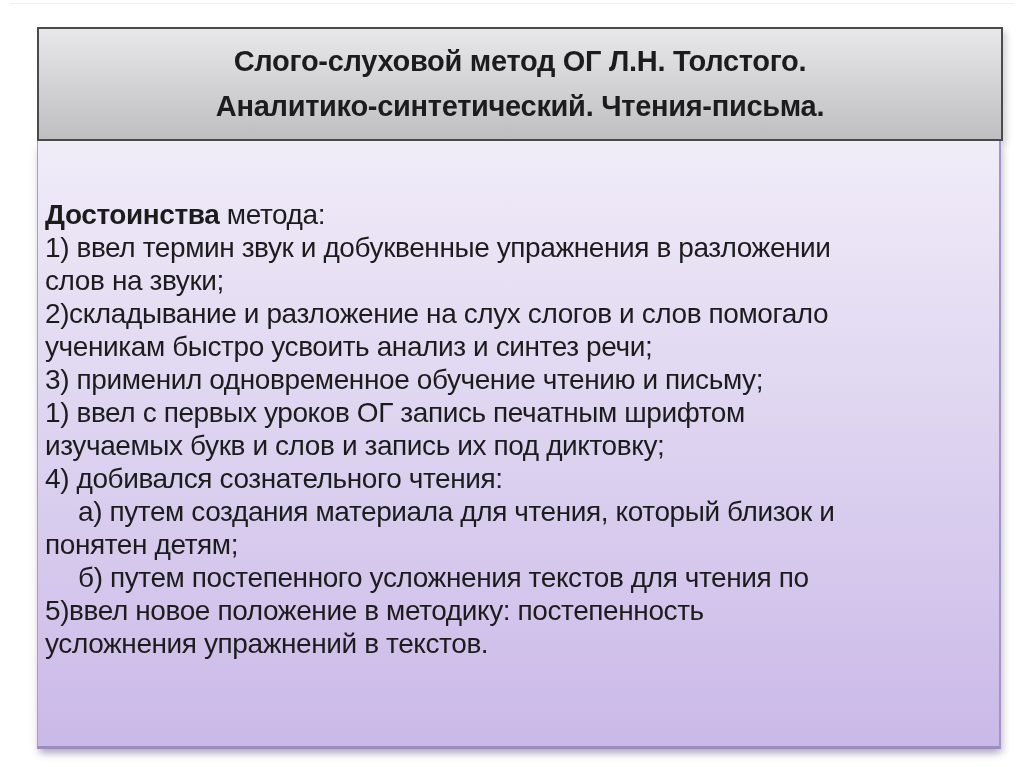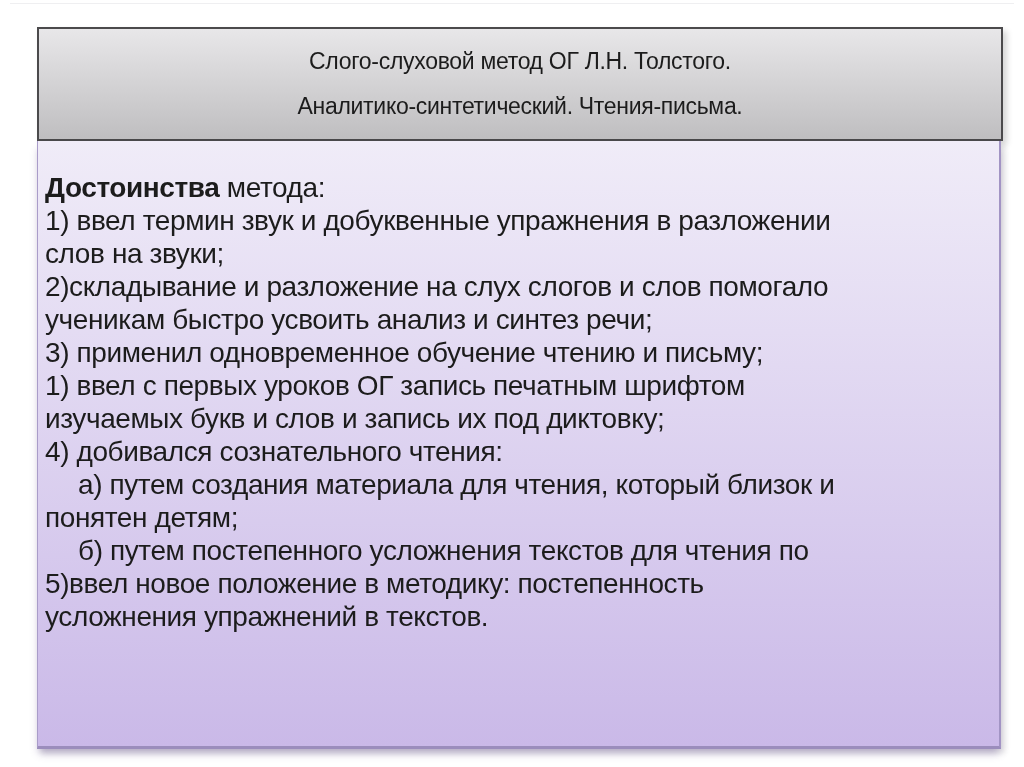--- a/index.html
+++ b/index.html
@@ -32,40 +32,40 @@
     border: 2px solid var(--header-border, #4b4a4c);
     background: linear-gradient(180deg, var(--header-bg-top, #e8e7e9) 0%, var(--header-bg-bottom, #bfbec0) 100%);
     box-shadow: 4px 4px 6px rgba(0,0,0,0.16);
     display: flex;
     flex-direction: column;
     justify-content: center;
     align-items: center;
     text-align: center;
   }
   .title-line {
-    font-size: 23px;
+    font-size: 29px;
     line-height: 45px;
-    font-weight: 400;
+    font-weight: 700;
     letter-spacing: -0.3px;
     color: var(--text, #1a1a1a);
     white-space: nowrap;
   }
   .body-panel {
     position: absolute;
     left: 37px;
     top: 141px;
     width: 964px;
     height: 608px;
     box-sizing: border-box;
     background: linear-gradient(180deg, var(--body-bg-top, #f0ecf8) 0%, var(--body-bg-bottom, #cab9e8) 100%);
     border-left: 1px solid #a99cc9;
     border-right: 2px solid #a294c4;
     border-bottom: 3px solid var(--body-border, #9b8dbc);
     box-shadow: 0 6px 8px -2px rgba(110, 90, 150, 0.45), 4px 4px 6px rgba(0,0,0,0.10);
-    padding: 30px 6px 0 7px;
+    padding: 57px 6px 0 7px;
     overflow: hidden;
   }
   .line {
     font-size: 28px;
     line-height: 33px;
     letter-spacing: -0.4px;
     color: var(--text, #1d1d1d);
     white-space: nowrap;
   }
   .line.indent {

